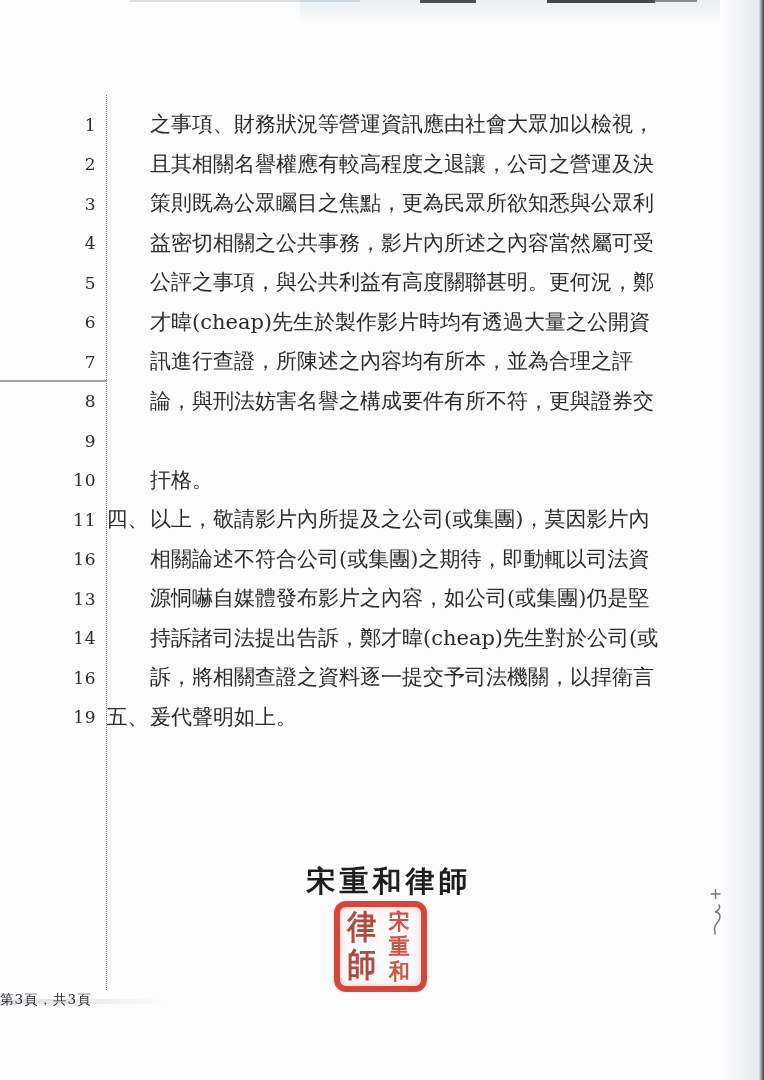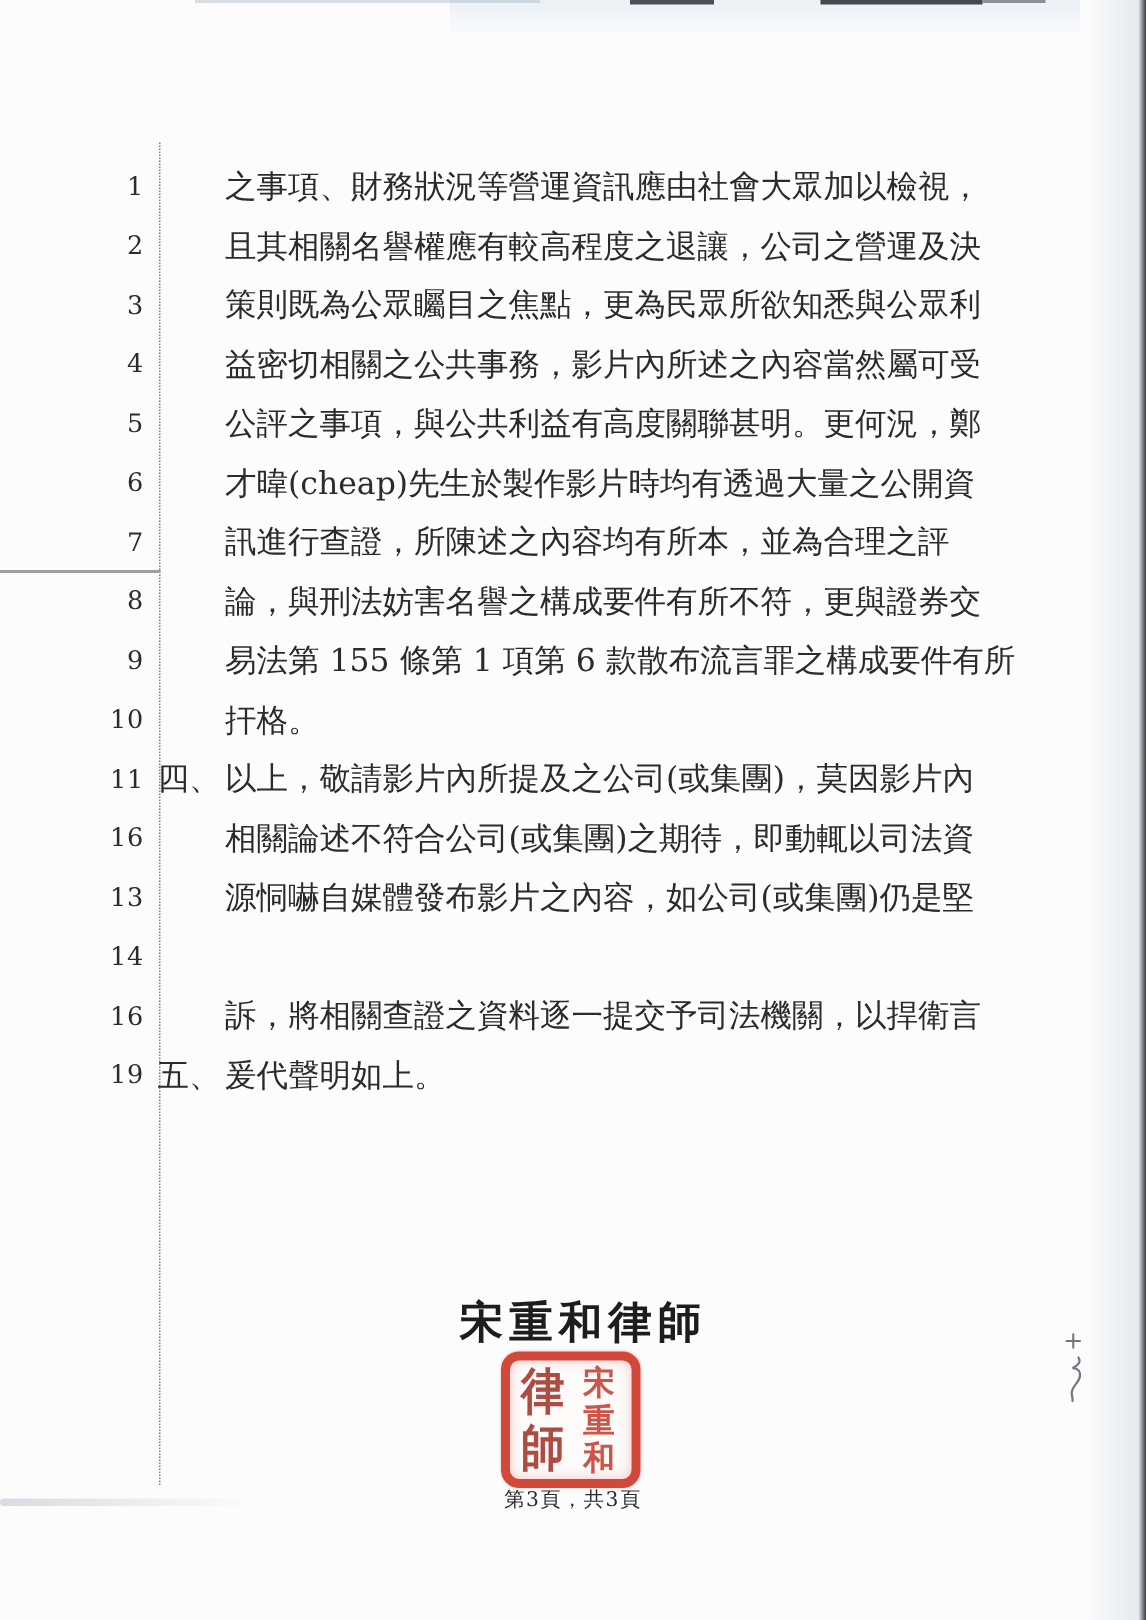--- a/index.html
+++ b/index.html
@@ -40,21 +40,21 @@
     border-radius: 3px;
   }
   .lines { position: absolute; top: 105px; left: 0; width: 700px; }
   .line-row { display: flex; height: 39.5px; align-items: center; }
   .line-num {
     width: 96px; text-align: right; flex: 0 0 96px;
     font-size: 17px; color: #2c2c2e; letter-spacing: 0.5px;
   }
   .line-body {
     margin-left: 9px; font-size: 21px; color: #2b2b2d;
-    white-space: nowrap; letter-spacing: 0px; line-height: 39.5px;
+    white-space: nowrap; letter-spacing: 0px; line-height: 39.5px; text-align: center;
   }
   .line-marker { display: inline-block; width: 45px; }
   .signature {
     position: absolute; top: 862px; left: 0; width: 770px;
     text-align: center; font-size: 29px; font-weight: 700;
     letter-spacing: 4px; text-indent: 8px; color: #1d1d1f;
   }
   .seal {
     position: absolute; left: 334px; top: 901px; width: 93px; height: 91px;
     border: 6px solid #d2493c; border-radius: 12px;
@@ -62,21 +62,21 @@
     padding: 2px 3px;
     box-shadow: inset 0 0 7px rgba(210,73,60,0.3), 0 0 2px rgba(210,73,60,0.35);
     background: rgba(255, 245, 243, 0.25);
   }
   .seal-col { flex: 1; display: flex; flex-direction: column; justify-content: space-around; align-items: center; font-weight: 700; }
   .seal-col-left .seal-char { font-size: 29px; line-height: 1; transform: scaleY(1.15); }
   .seal-col-right .seal-char { font-size: 21px; line-height: 1; transform: scaleY(1.05); }
   .seal-char { opacity: 0.92; }
   .footer {
     position: absolute; top: 991px; left: 0; width: 764px;
-    text-align: center; font-size: 13.5px; color: #2a2a2c; letter-spacing: 1px;
+    font-size: 13.5px; color: #2a2a2c; letter-spacing: 1px;
   }
   .pen-mark { position: absolute; left: 703px; top: 885px; opacity: 0.75; }
 </style>
 </head>
 <body>
 
 <div class="page">
 
   <div class="top-tint"></div>
   <div class="top-strip strip-faint"></div>
@@ -125,21 +125,20 @@
       <div class="line-body"><span class="line-marker"></span><span class="line-text">訊進行查證，所陳述之內容均有所本，並為合理之評</span></div>
     </div>
 
     <div class="line-row">
       <div class="line-num">8</div>
       <div class="line-body"><span class="line-marker"></span><span class="line-text">論，與刑法妨害名譽之構成要件有所不符，更與證券交</span></div>
     </div>
 
     <div class="line-row">
       <div class="line-num">9</div>
-      <div class="line-body"><span class="line-marker"></span><span class="line-text">易法第 155 條第 1 項第 6 款散布流言罪之構成要件有所</span></div>
     </div>
 
     <div class="line-row">
       <div class="line-num">10</div>
       <div class="line-body"><span class="line-marker"></span><span class="line-text">扞格。</span></div>
     </div>
 
     <div class="line-row">
       <div class="line-num">11</div>
       <div class="line-body"><span class="line-marker">四、</span><span class="line-text">以上，敬請影片內所提及之公司(或集團)，莫因影片內</span></div>
@@ -150,20 +149,21 @@
       <div class="line-body"><span class="line-marker"></span><span class="line-text">相關論述不符合公司(或集團)之期待，即動輒以司法資</span></div>
     </div>
 
     <div class="line-row">
       <div class="line-num">13</div>
       <div class="line-body"><span class="line-marker"></span><span class="line-text">源恫嚇自媒體發布影片之內容，如公司(或集團)仍是堅</span></div>
     </div>
 
     <div class="line-row">
       <div class="line-num">14</div>
+      <div class="line-body"><span class="line-marker"></span><span class="line-text">持訴諸司法提出告訴，鄭才暐(cheap)先生對於公司(或</span></div>
     </div>
 
 
     <div class="line-row">
       <div class="line-num">16</div>
       <div class="line-body"><span class="line-marker"></span><span class="line-text">訴，將相關查證之資料逐一提交予司法機關，以捍衛言</span></div>
     </div>
 
 
     <div class="line-row">

